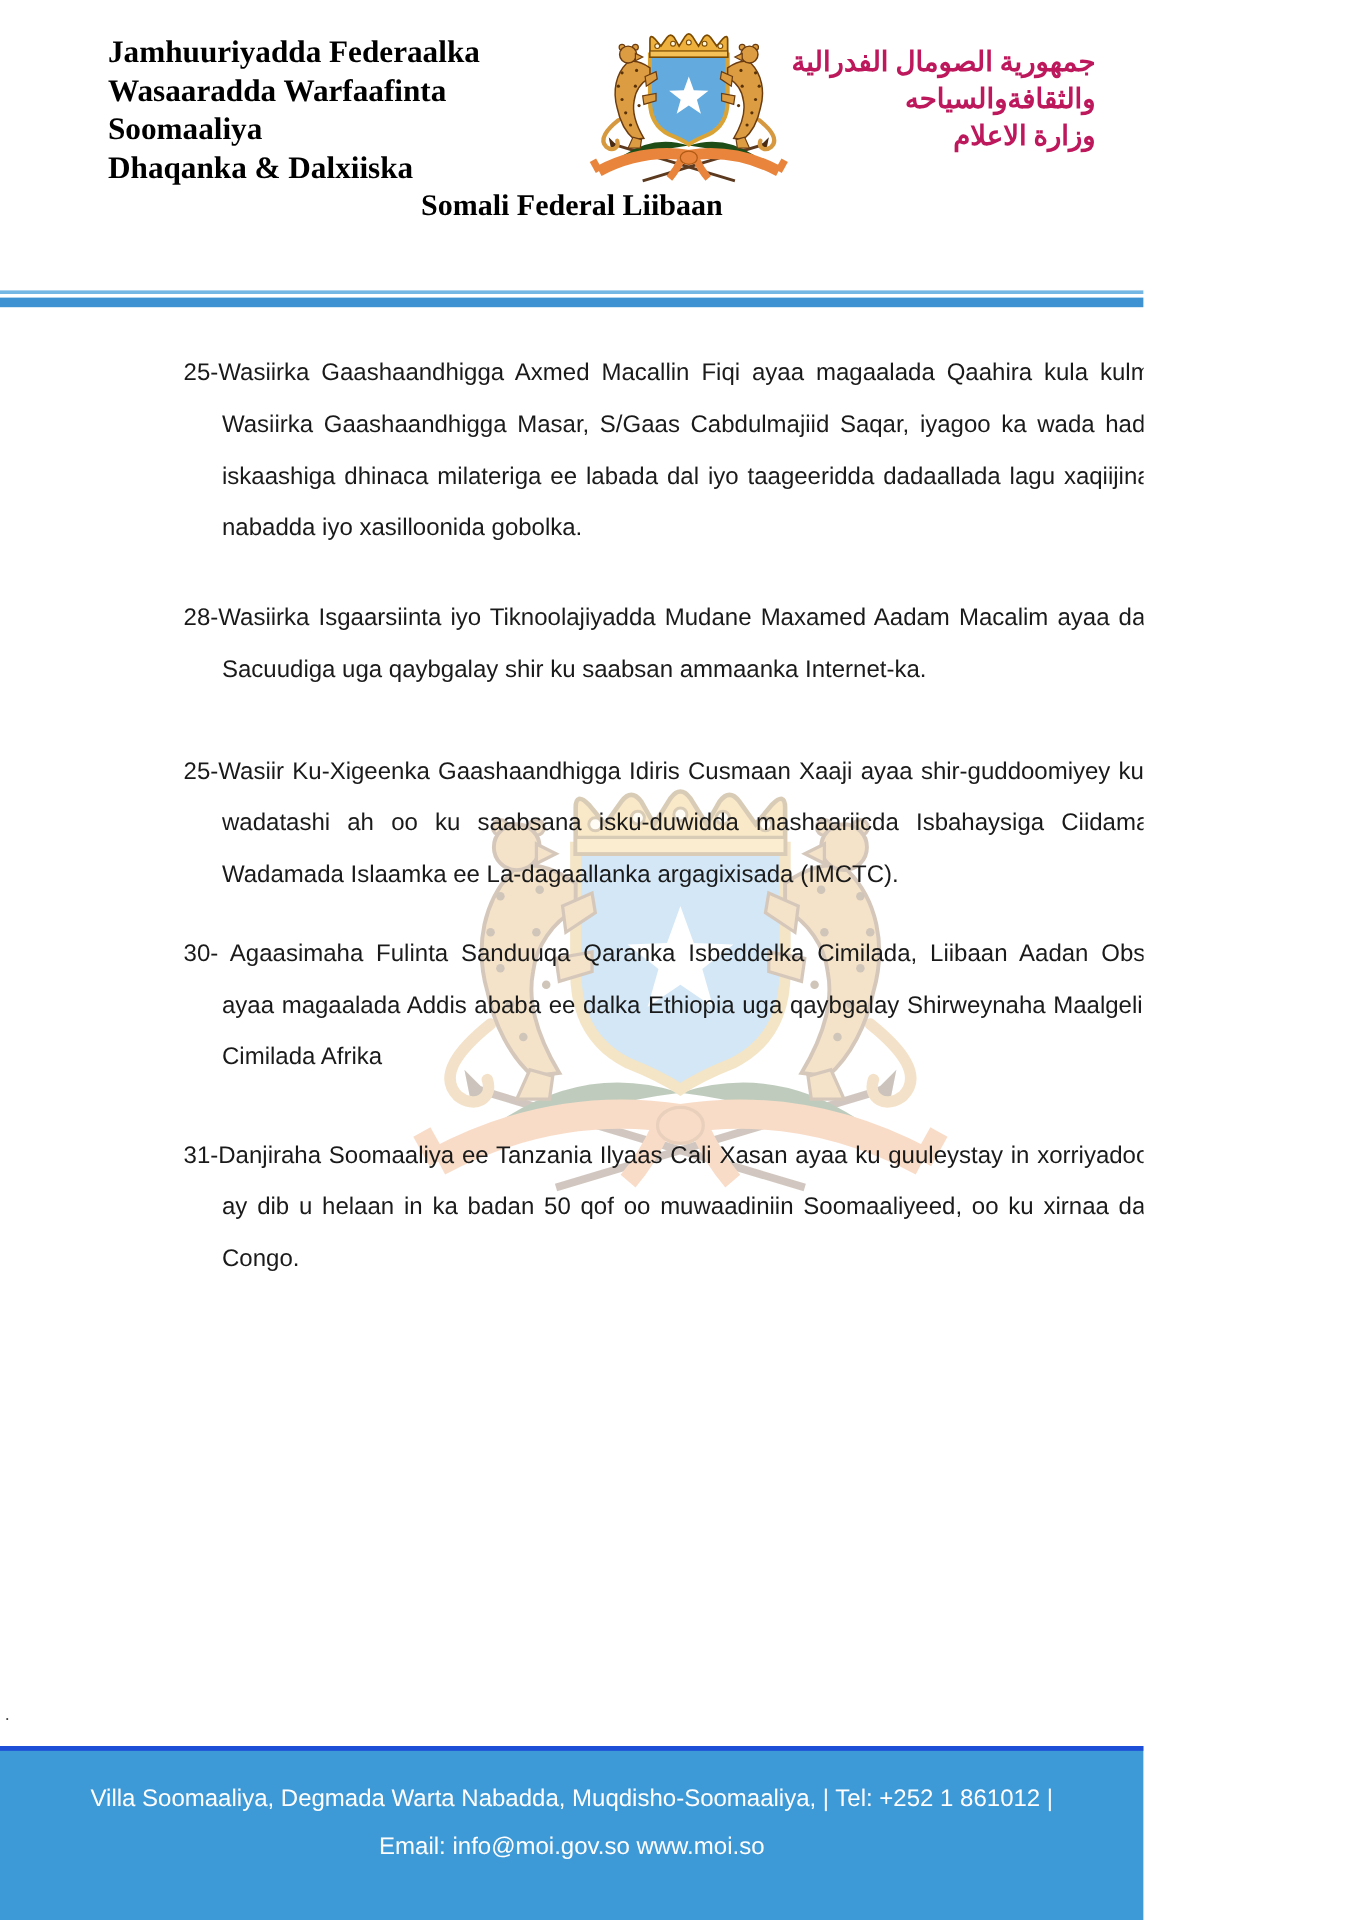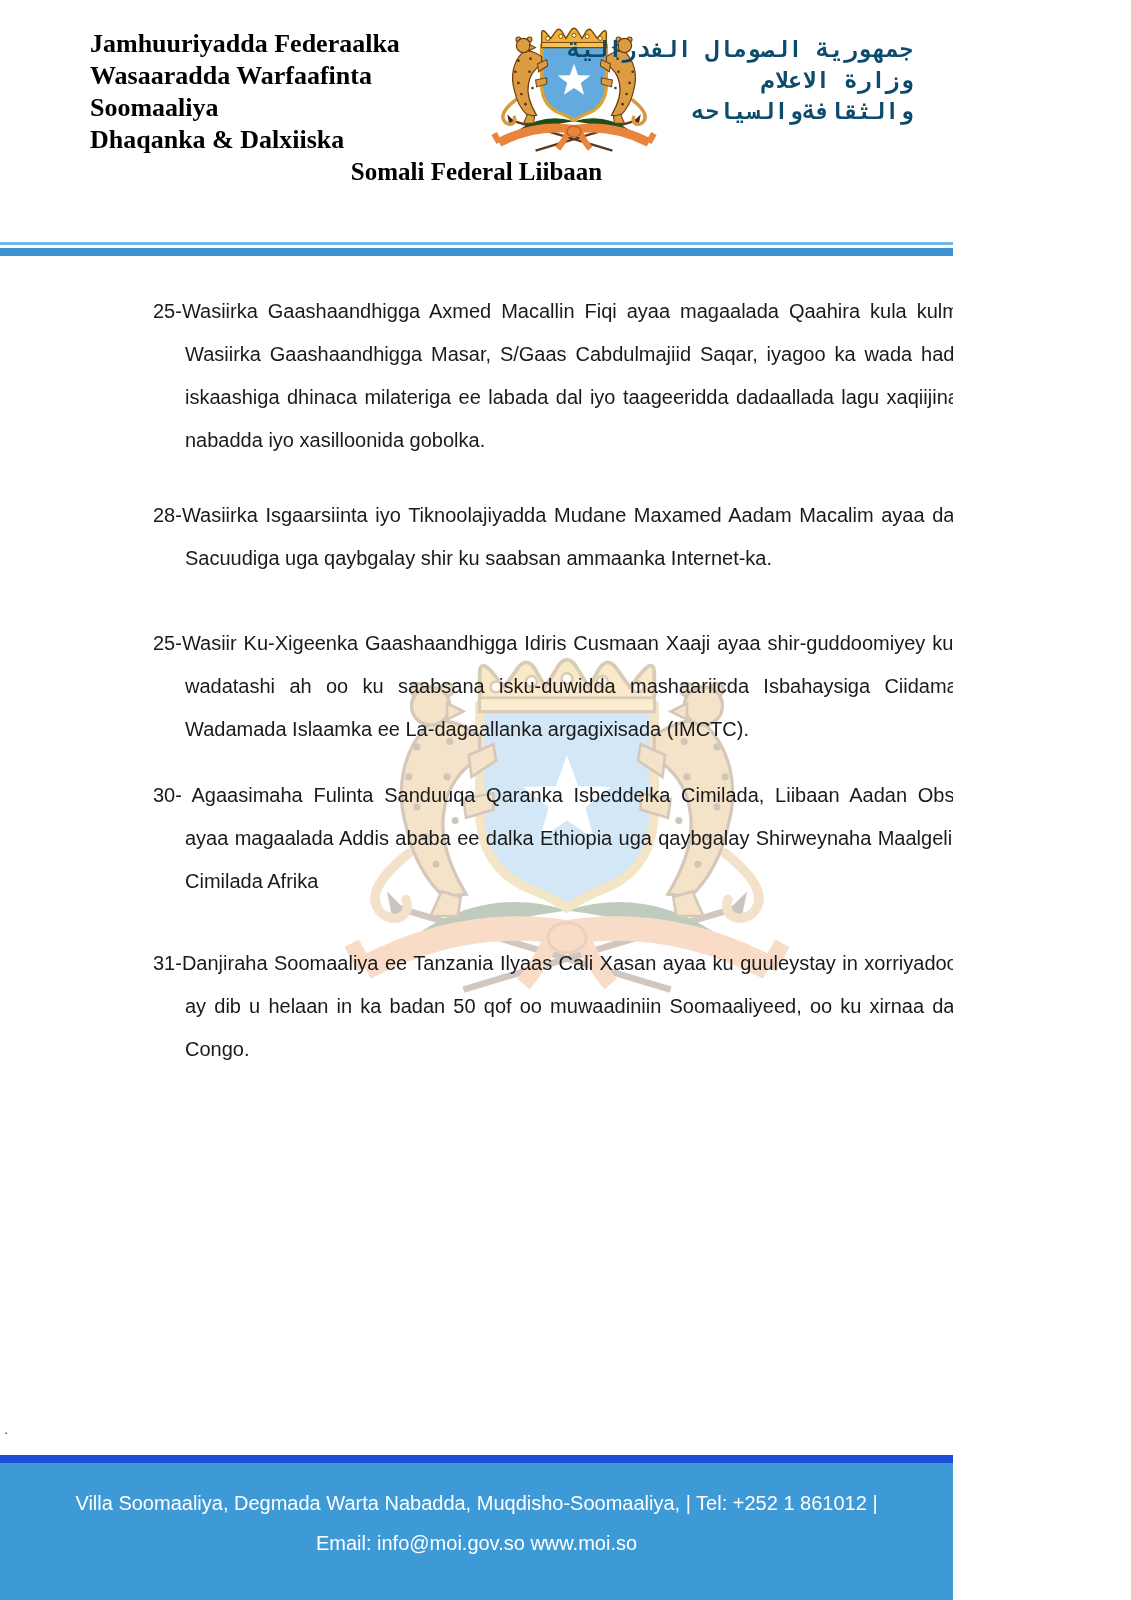--- a/index.html
+++ b/index.html
@@ -13,22 +13,22 @@
   }
   
   .ministry-somali{
     position:absolute;left:90px;top:28px;width:380px;
     font-family:"Liberation Serif","DejaVu Serif",serif;
     font-weight:bold;font-size:26px;line-height:32px;color:#000;
   }
   .ministry-arabic{
     position:absolute;right:40px;top:36px;width:380px;
     text-align:right;direction:rtl;
-    font-family:Liberation Mono, monospace;
-    font-weight:bold;font-size:23px;line-height:31px;color:#0c4a6e;
+    font-family:Liberation Serif, serif;
+    font-weight:bold;font-size:23px;line-height:31px;color:#be185d;
   }
   .logo{position:absolute;left:485px;top:24px;width:178px;height:132px;}
   .org-title{
     position:absolute;left:0;top:156px;width:100%;
     text-align:center;
     font-family:"Liberation Serif","DejaVu Serif",serif;
     font-weight:bold;font-size:25px;line-height:31px;color:#000;
   }
   .header-divider{position:absolute;left:0;top:242px;width:100%;}
   .header-divider .thin{height:3px;background:#74b7e4;}
@@ -53,21 +53,21 @@
   .i27{margin-bottom:2px;}
   .i28{margin-bottom:42px;}
   .i29{margin-bottom:23px;}
   .i30{margin-bottom:39px;}
   .stray-period{
     position:absolute;left:4px;top:1420px;font-size:15px;color:#444;z-index:1;
   }
   
   .footer{
     position:absolute;left:0;bottom:0;width:100%;height:145px;
-    background:#3e99d7;border-top:8px solid #1d4ed8;
+    background:#3e99d7;border-top:4px solid #1d4ed8;
     color:#ffffff;text-align:center;
     font-size:20px;line-height:40px;
     box-sizing:border-box;padding-top:20px;
     z-index:2;
   }
 </style>
 </head>
 <body>
 
 <svg width="0" height="0" style="position:absolute" aria-hidden="true">
@@ -139,22 +139,22 @@
   </div>
 
   <div class="logo">
     <svg viewBox="0 0 176 128" width="178" height="132">
       <use href="#coat-of-arms" xlink:href="#coat-of-arms"></use>
     </svg>
   </div>
 
   <div class="ministry-arabic">
     <div dir="rtl">جمهورية الصومال الفدرالية</div>
+    <div dir="rtl">والثقافةوالسياحه</div>
     <div dir="rtl">وزارة الاعلام</div>
-    <div dir="rtl">والثقافةوالسياحه</div>
   </div>
 
   <div class="org-title">
     <div>Somali Federal Liibaan</div>
   </div>
 
   <div class="header-divider">
     <div class="thin"></div>
     <div class="gap"></div>
     <div class="thick"></div>

